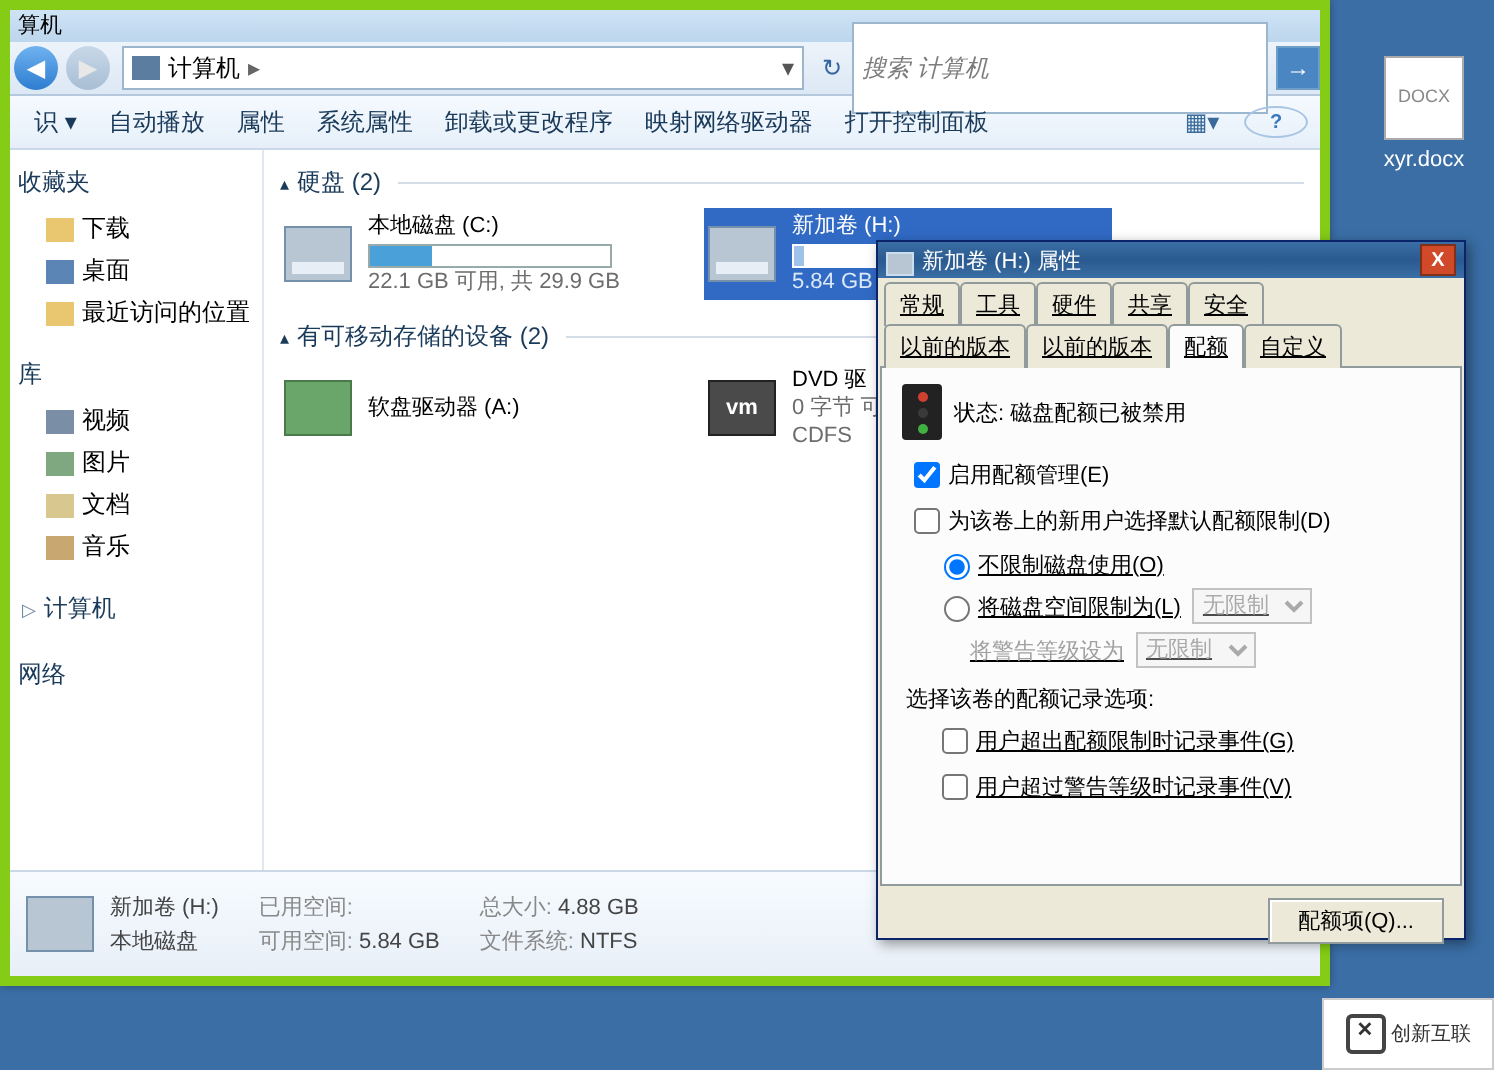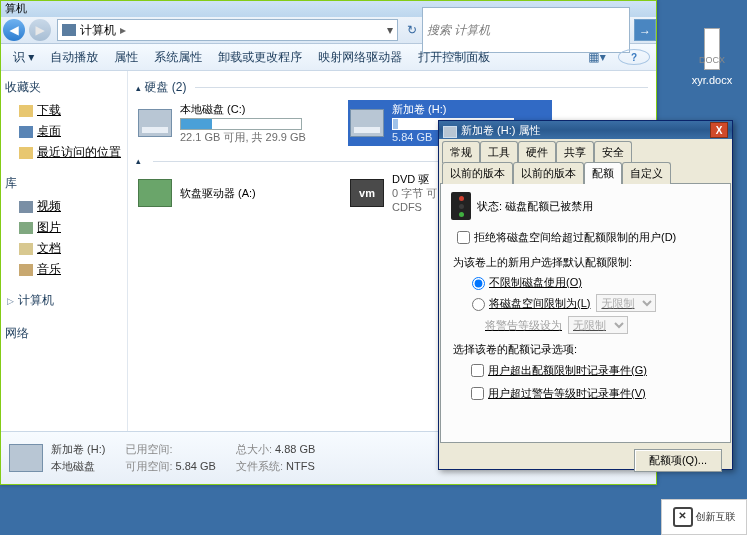--- a/index.html
+++ b/index.html
@@ -3,43 +3,43 @@
 <meta charset="utf-8">
 <style>
   html, body {
     margin: 0; padding: 0; width: 747px; height: 535px;
     font-family: "Microsoft YaHei", "SimSun", Tahoma, sans-serif;
     font-size: 12px; overflow: hidden;
     background: #3a6ea5; 
   }
   .desktop { position: relative; width: 747px; height: 535px; }
   .desktop-icon { position: absolute; top: 28px; left: 688px; width: 48px; text-align:center; color:#fff; font-size:11px;}
-  .desktop-icon .doc { width:16px; height:42px; background:#fff; margin:0 auto 4px auto; border:1px solid #aaa; font-size:9px; color:#888; display:flex; align-items:flex-end; justify-content:center; box-sizing:border-box; padding-bottom:4px;}
+  .desktop-icon .doc { width:40px; height:42px; background:#fff; margin:0 auto 4px auto; border:1px solid #aaa; font-size:9px; color:#888; display:flex; align-items:flex-end; justify-content:center; box-sizing:border-box; padding-bottom:16px;}
   .explorer {
     position: absolute; top: 0; left: 0; width: 655px; height: 483px;
-    background: #fff; border:1px solid #84cc16; box-shadow:0 0 4px rgba(0,0,0,.3);
+    background: #fff; border:5px solid #84cc16; box-shadow:0 0 4px rgba(0,0,0,.3);
   }
   .titlebar { height:16px; background:linear-gradient(#cfe3f5,#bcd6ed); font-size:11px; padding-left:4px; color:#000; }
   .navbar { height:26px; display:flex; align-items:center; background:linear-gradient(#edf3fa,#dce8f5); border-bottom:1px solid #b5c8dc; }
   .nav-btn { width:22px; height:22px; border-radius:50%; margin:0 2px; display:flex;align-items:center;justify-content:center;color:#fff;font-size:12px;}
   .back{background:linear-gradient(#6fb2f0,#2d7dd0);} .fwd{background:linear-gradient(#c8d8e8,#a8bed4);color:#e8e8e8;}
   .addr { flex:1; height:20px; border:1px solid #9cb6ce; background:#fff; margin:0 4px; display:flex; align-items:center; padding:0 4px; font-size:12px;}
   .addr .pc-icn{display:inline-block;width:14px;height:12px;background:#5a7da0;margin-right:4px;}
   .refresh { width:20px;height:20px;display:flex;align-items:center;justify-content:center;color:#3467a0;}
   .search { width:198px; height:20px; border:1px solid #9cb6ce; background:#fff; margin-right:4px; display:flex; align-items:center; padding:12px 4px; color:#7c7c7c; font-style:italic;}
   .go { width:20px;height:20px; border:1px solid #6d9dc9; background:#4a86c1;color:#fff;display:flex;align-items:center;justify-content:center;}
   .toolbar { height:26px; background:linear-gradient(#f5faff,#e6eff9); border-bottom:1px solid #cad8e7; display:flex; align-items:center; padding:0 4px; font-size:12px; color:#1a3a5a;}
   .toolbar span{padding:0 8px; white-space:nowrap;}
   .toolbar .spacer{flex:1;}
   .tb-icn{width:18px;height:18px;display:flex;align-items:center;justify-content:center;color:#3a6a9a;margin:0 2px;}
   .body { display:flex; height:calc(100% - 16px - 26px - 26px - 44px); }
   .sidebar { width:122px; background:#fff; border-right:1px solid #e0e7ef; padding:4px 2px; overflow:hidden;}
   .side-h{font-size:12px;color:#1a3a5a;padding:4px 2px;display:flex;align-items:center;}
   .side-h .tri{margin-right:4px;font-size:9px;color:#6b859f;}
-  .side-item{padding:2px 2px 2px 16px;color:#000;display:flex;align-items:center;text-decoration:underline;}
+  .side-item{padding:2px 2px 2px 16px;color:#000;display:flex;align-items:center;}
   .side-item .ic{display:inline-block;width:14px;height:12px;margin-right:4px;background:#e8c770;}
   .content { flex:1; padding:6px 8px; overflow:hidden; }
   .grp-h{display:flex;align-items:center;color:#1a3a5a;font-size:12px;margin:2px 0 4px 0;}
   .grp-h .tri{margin-right:4px;font-size:9px;}
   .grp-h .rule{flex:1;height:1px;background:#d4dde7;margin-left:8px;}
   .tiles{display:flex;gap:8px;margin:4px 0 10px 0;}
   .tile{display:flex;align-items:center;width:200px;padding:2px;}
   .tile.sel{background:#316ac5;color:#fff;}
   .tile .hdd{width:32px;height:26px;margin-right:8px;background:#b8c6d4;border:1px solid #7590aa;position:relative;}
   .tile .hdd::after{content:"";position:absolute;bottom:3px;left:3px;right:3px;height:6px;background:#e8eef5;}
@@ -58,21 +58,21 @@
   
   .props {
     position: absolute; top: 120px; left: 438px; width: 293px; height: 348px;
     background: #ece9d8; border:1px solid #0a246a; box-shadow:2px 2px 6px rgba(0,0,0,.4);
     font-size:11px;
   }
   .props-title{height:18px;background:linear-gradient(#3a6ea5,#2a5a8f,#3a6ea5);color:#fff;display:flex;align-items:center;padding:0 4px;}
   .props-title .ttl{display:flex;align-items:flex-end;}
   .props-title .ttl .hd{display:inline-block;width:12px;height:10px;border:1px solid #cde;background:#b8c6d4;margin-right:4px;}
   .props-title .closex{margin-left:auto;width:16px;height:14px;background:#d04a2a;color:#fff;display:flex;align-items:center;justify-content:center;font-weight:bold;font-size:10px;border:1px solid #803018;}
-  .tabs{display:flex;flex-wrap:wrap;padding:2px 3px 0 3px;}
+  .tabs{display:flex;flex-wrap:wrap;padding:2px 3px 0 3px;text-decoration:underline;}
   .tab{padding:3px 7px;font-size:11px;background:#ece9d8;border:1px solid #919b9c;border-bottom:none;margin-right:0px;margin-bottom:-1px;border-top-left-radius:3px;border-top-right-radius:3px;}
   .tab.act{background:#fcfcfc;position:relative;z-index:2;}
   .pane{background:#fcfcfc;border:1px solid #919b9c;margin:0 1px;padding:8px 10px;height:260px;box-sizing:border-box;}
   .quota-h{display:flex;align-items:center;margin-bottom:8px;}
   .traffic{width:20px;height:28px;background:#222;border-radius:2px;margin-right:6px;display:flex;flex-direction:column;align-items:center;justify-content:space-around;padding:2px;box-sizing:border-box;}
   .light{width:5px;height:5px;border-radius:50%;background:#3a3a3a;}
   .light.r{background:#d04030;} .light.g{background:#40b040;}
   .line{margin:4px 0 4px 2px;display:flex;align-items:center;}
   .line input[type=checkbox],.line input[type=radio]{margin-right:4px;}
   .sect{margin:4px 0 4px 14px;text-decoration:underline;}
@@ -203,20 +203,21 @@
               <div class="bar" style="border-color:#fff">
                   <div class="fill" style="width:4%;background:#9fc2ea"></div>
                 </div>
               <div class="sub">5.84 GB</div>
             </div>
           </div>
         </div>
 
         <div class="grp-h">
           <span class="tri">▴</span>
+          <span>有可移动存储的设备 (2)</span>
             <div class="rule"></div>
         </div>
         <div class="tiles">
           <div class="tile">
             <div class="floppy"></div>
             <div class="tile-info">
               <div>软盘驱动器 (A:)</div>
             </div>
           </div>
           <div class="tile">
@@ -276,24 +277,27 @@
           <div class="light r"></div>
             <div class="light"></div>
             <div class="light g"></div>
         </div>
         <div>
           <span>状态:</span>
           <span>磁盘配额已被禁用</span>
         </div>
       </div>
       <div class="line">
+        <input type="checkbox" checked="" style="">
+        <span>启用配额管理(E)</span>
+      </div>
+      <div class="line">
         <input type="checkbox" style="">
-        <span>拒绝将磁盘空间给超过配额限制的用户(D)</span>
-      </div>
-      <div class="line" style="margin-top:8px">为该卷上的新用户选择默认配额限制:</div>
+        <span>为该卷上的新用户选择默认配额限制(D)</span>
+      </div>
       <div class="sect">
         <div class="line">
           <input type="radio" name="q" checked="" style="">
           <span>不限制磁盘使用(O)</span>
         </div>
         <div class="line">
           <input type="radio" name="q" style="">
           <span>将磁盘空间限制为(L)</span>
           <select class="sel-dd" disabled=""><option>无限制</option></select>
         </div>

